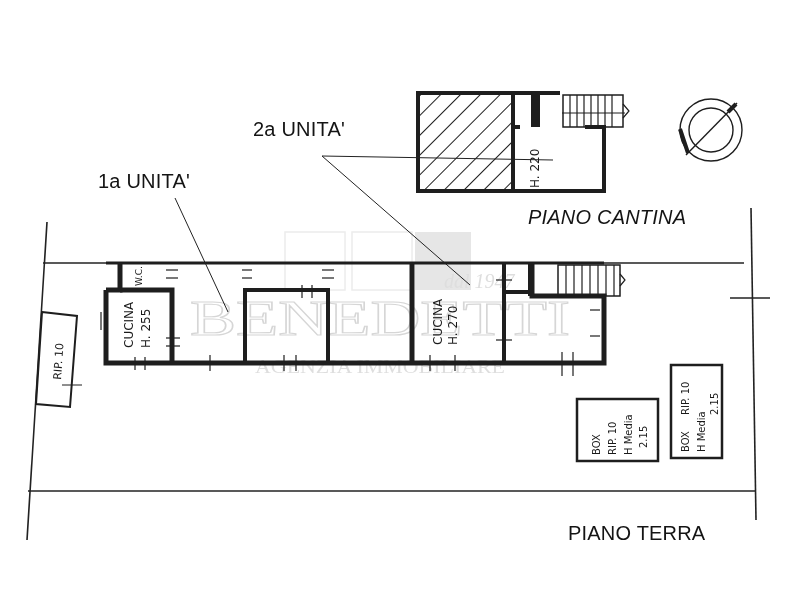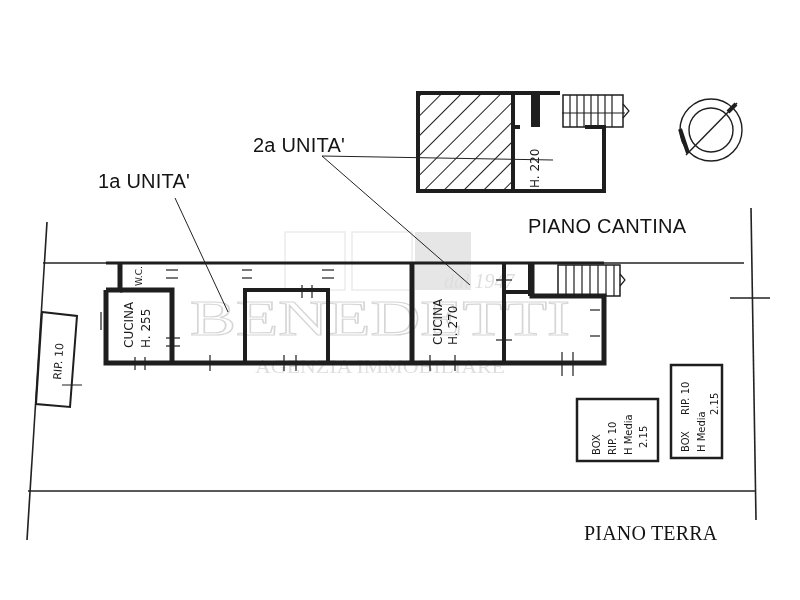--- a/index.html
+++ b/index.html
@@ -142,16 +142,16 @@
   </g>
   <g>
     <rect x="671" y="365" width="51" height="93" fill="none" stroke="#1e1e1e" stroke-width="2.5"></rect>
     <text class="hand" font-size="10" transform="translate(689,452) rotate(-90)">BOX</text>
     <text class="hand" font-size="10" transform="translate(689,415) rotate(-90)">RIP. 10</text>
     <text class="hand" font-size="10" transform="translate(705,452) rotate(-90)">H Media</text>
     <text class="hand" font-size="10" transform="translate(718,415) rotate(-90)">2.15</text>
   </g>
 </svg>
 
-<div class="lbl" style="left:253px; top:134px;">2a UNITA'</div>
+<div class="lbl" style="left:253px; top:118px;">2a UNITA'</div>
 <div class="lbl" style="left:98px; top:170px;">1a UNITA'</div>
-<div class="lbl" style="left:528px; top:215px;">PIANO CANTINA</div>
-<div class="lbl" style="left:584px; top:522px;font-family:Liberation Serif, serif;">PIANO TERRA</div>
+<div class="lbl" style="left:528px; top:206px;font-style:italic;">PIANO CANTINA</div>
+<div class="lbl" style="left:568px; top:522px;">PIANO TERRA</div>
 
 </body></html>

